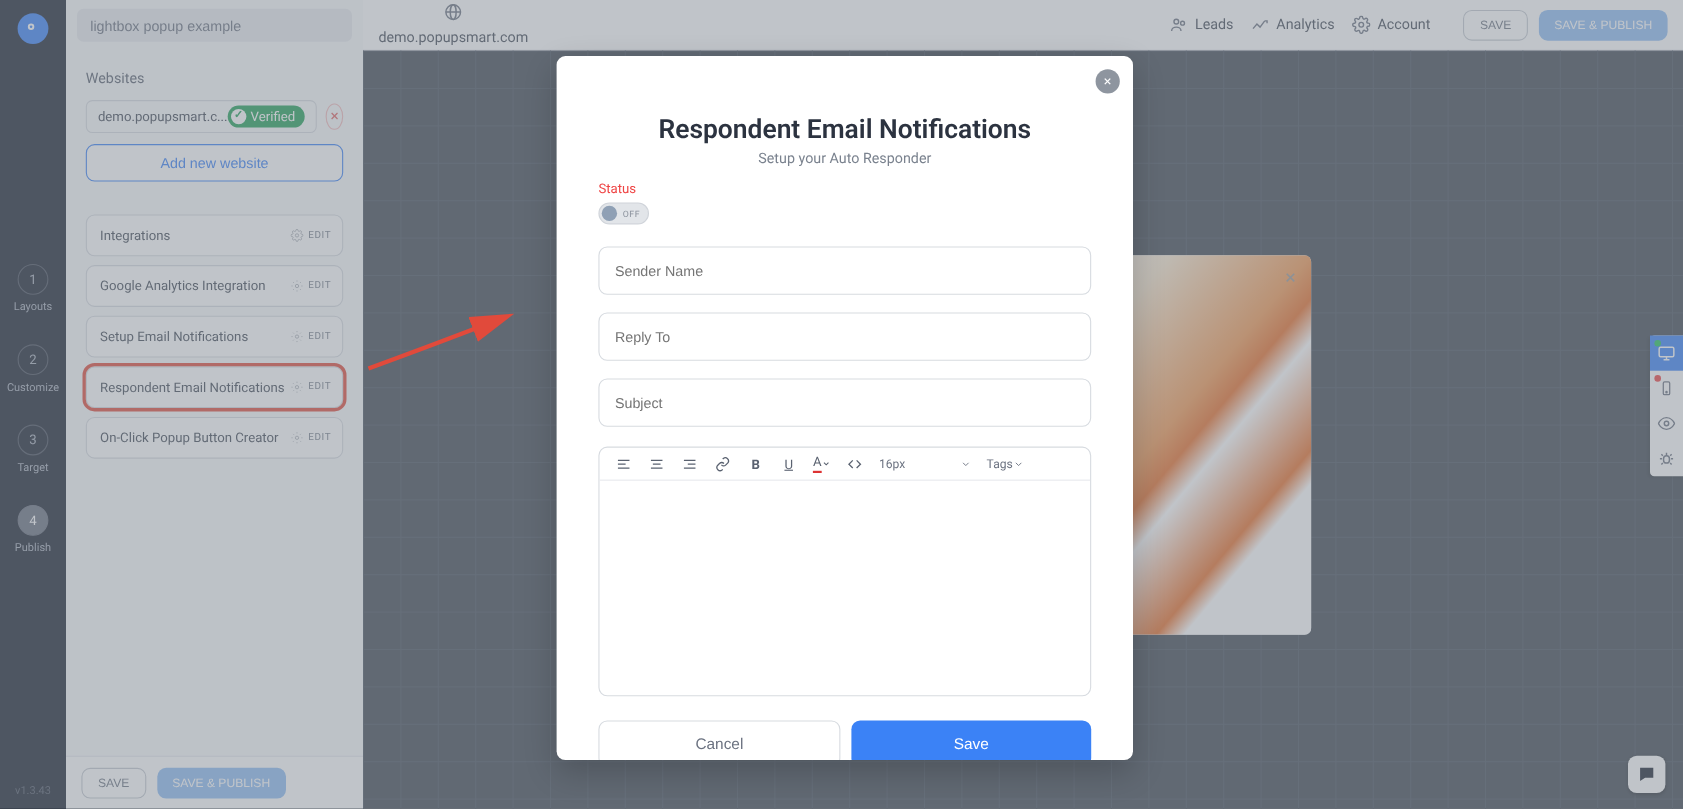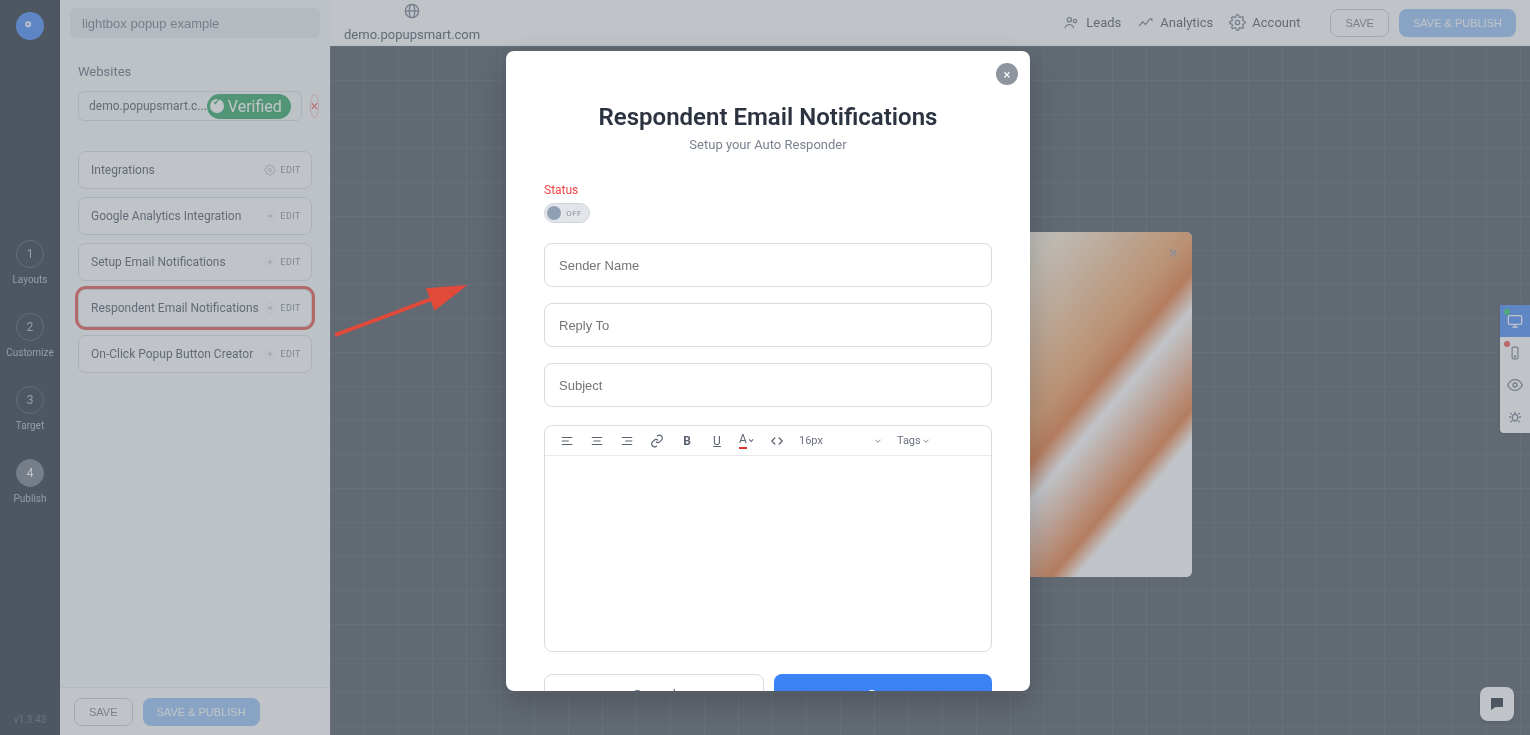--- a/index.html
+++ b/index.html
@@ -13,21 +13,21 @@
   .rail-step.active .circle { background: #6b7280; color: #fff; border-color: #6b7280; }
   .rail-step .label { font-size: 10px; }
   .rail-version { margin-top: auto; margin-bottom: 10px; font-size: 10px; color: #555e6d; }
   .side { width: 270px; background: #f9fafb; position: relative; }
   .top { height: 46px; display: flex; align-items: center; gap: 14px; padding: 0 10px 0 10px; }
   .title-input { height: 30px; width: 100%; border: none; border-radius: 6px; background: #e8ebef; padding: 0 12px; color: #6b7280; font-size: 13px; }
   .side-content { padding: 18px 18px 0 18px; }
   .side-title { font-size: 13px; color: #5a6270; margin-bottom: 12px; }
   .site-row { display: flex; align-items: center; margin-bottom: 10px; }
   .site-pill { flex: 1; height: 30px; border: 1px solid #d7dbe0; border-radius: 6px; display: flex; align-items: center; padding: 0 10px; font-size: 12px; color: #434b57; justify-content: space-between; }
-  .badge-verified { background: #22a058; color: #fff; font-size: 16px; padding: 3px 9px 3px 21px; border-radius: 999px; position: relative; }
+  .badge-verified { background: #22a058; color: #fff; font-size: 12px; padding: 3px 9px 3px 21px; border-radius: 999px; position: relative; }
   .badge-verified::before { content: ''; position: absolute; left: 3px; top: 50%; transform: translateY(-50%); width: 14px; height: 14px; border-radius: 50%; background: #fff; }
   .badge-verified::after { content: '✓'; color: #22a058; position: absolute; left: 6px; top: 2px; font-size: 10px; font-weight: bold; }
   .del-circle { width: 24px; height: 24px; border-radius: 50%; border: 1px solid #f3bcbc; color: #e26666; display: flex; align-items: center; justify-content: center; margin-left: 8px; font-size: 14px; }
   .add-website { width: 100%; height: 34px; border: 1px solid #3b82f6; border-radius: 8px; color: #3b82f6; background: #fff; font-size: 13px; font-weight: 500; }
   .opt-stack { margin-top: 30px; display: flex; flex-direction: column; gap: 8px; }
   .opt { height: 38px; border: 1px solid #d7dbe0; border-radius: 8px; display: flex; align-items: center; justify-content: space-between; padding: 0 10px 0 12px; font-size: 12px; color: #434b57; background: #fff; position: relative; }
   .opt.highlight { outline: 3px solid #e14a3b; outline-offset: 0; }
   .opt .edit { font-size: 9px; letter-spacing: .5px; color: #7a828e; display: flex; align-items: center; gap: 4px; }
   .opt .edit svg { width: 12px; height: 12px; }
   .bottom-bar { position: absolute; bottom: 0; left: 0; right: 0; height: 48px; display: flex; align-items: center; gap: 10px; padding: 0 14px; border-top: 1px solid #e7e9ed; background: #fff; }
@@ -52,21 +52,21 @@
   .right-rail .dot.green { background: #22c55e; }
   .right-rail .dot.red { background: #ef4444; }
   .chat-btn { position: absolute; bottom: 14px; right: 16px; width: 34px; height: 34px; border-radius: 8px; background: #fff; box-shadow: 0 1px 3px rgba(0,0,0,.3); display: flex; align-items: center; justify-content: center; }
   
   .dim { position: absolute; inset: 0; background: rgba(130,138,148,.5); }
   .arrow { position: absolute; top: 280px; left: 330px; width: 140px; height: 60px; pointer-events: none; }
   
   .modal { position: absolute; top: 51px; left: 506px; width: 524px; height: 640px; background: #fff; border-radius: 8px; box-shadow: 0 10px 30px rgba(0,0,0,.2); padding: 36px 38px 0 38px; overflow: hidden; }
   .modal-close { position: absolute; top: 12px; right: 12px; width: 22px; height: 22px; border-radius: 50%; background: #8e959f; color: #fff; display: flex; align-items: center; justify-content: center; font-size: 13px; }
   .modal h1 { font-size: 24px; font-weight: 600; color: #2c3340; text-align: center; margin-top: 16px; }
-  .modal .sub { text-align: center; color: #7a828e; font-size: 13px; margin-top: 6px; margin-bottom: 31px; }
+  .modal .sub { text-align: center; color: #7a828e; font-size: 13px; margin-top: 6px; margin-bottom: 12px; }
   .field-label { font-size: 12px; color: #ef4444; margin-bottom: 6px; display: block; }
   .toggle { width: 46px; height: 20px; background: #e2e5e9; border-radius: 999px; border: 1px solid #d0d4da; position: relative; display: inline-flex; align-items: center; }
   .toggle .knob { position: absolute; left: 2px; width: 14px; height: 14px; background: #8fa0b5; border-radius: 50%; }
   .toggle .txt { position: absolute; right: 7px; font-size: 8px; color: #8b929d; letter-spacing: .5px; }
   .input { width: 100%; height: 44px; border: 1px solid #d7dbe0; border-radius: 8px; padding: 0 14px; font-size: 13px; color: #6b7280; margin-top: 16px; }
   .editor { margin-top: 18px; border: 1px solid #d7dbe0; border-radius: 8px; overflow: hidden; }
   .editor-toolbar { height: 30px; display: flex; align-items: center; gap: 14px; padding: 0 14px; border-bottom: 1px solid #e7e9ed; color: #5a6270; font-size: 12px; }
   .editor-toolbar .tb-btn { display: flex; align-items: center; justify-content: center; width: 16px; height: 16px; }
   .editor-toolbar .tb-select { display: flex; align-items: center; gap: 0; font-size: 11px; color: #6b7280; }
   .editor-area { height: 195px; }
@@ -112,20 +112,21 @@
     </div>
     <div class="side-content">
       <div class="side-title">Websites</div>
       <div class="site-row">
         <div class="site-pill">
           <span>demo.popupsmart.c...</span>
           <span class="badge-verified">Verified</span>
         </div>
         <div class="del-circle">×</div>
       </div>
+      <button class="add-website">Add new website</button>
 
       <div class="opt-stack">
         <div class="opt">
           <span>Integrations</span>
           <span class="edit">
             <svg viewBox="0 0 24 24" fill="none" stroke="currentColor">
                 <circle cx="12" cy="12" r="3"></circle>
                 <path d="M19.4 15a1.65 1.65 0 00.33 1.82l.06.06a2 2 0 11-2.83 2.83l-.06-.06a1.65 1.65 0 00-1.82-.33 1.65 1.65 0 00-1 1.51V21a2 2 0 11-4 0v-.09a1.65 1.65 0 00-1-1.51 1.65 1.65 0 00-1.82.33l-.06.06a2 2 0 11-2.83-2.83l.06-.06a1.65 1.65 0 00.33-1.82 1.65 1.65 0 00-1.51-1H3a2 2 0 110-4h.09a1.65 1.65 0 001.51-1 1.65 1.65 0 00-.33-1.82l-.06-.06a2 2 0 112.83-2.83l.06.06a1.65 1.65 0 001.82.33h0a1.65 1.65 0 001-1.51V3a2 2 0 114 0v.09a1.65 1.65 0 001 1.51h0a1.65 1.65 0 001.82-.33l.06-.06a2 2 0 112.83 2.83l-.06.06a1.65 1.65 0 00-.33 1.82v0a1.65 1.65 0 001.51 1H21a2 2 0 110 4h-.09a1.65 1.65 0 00-1.51 1z"></path>
               </svg>
             <span>EDIT</span>

